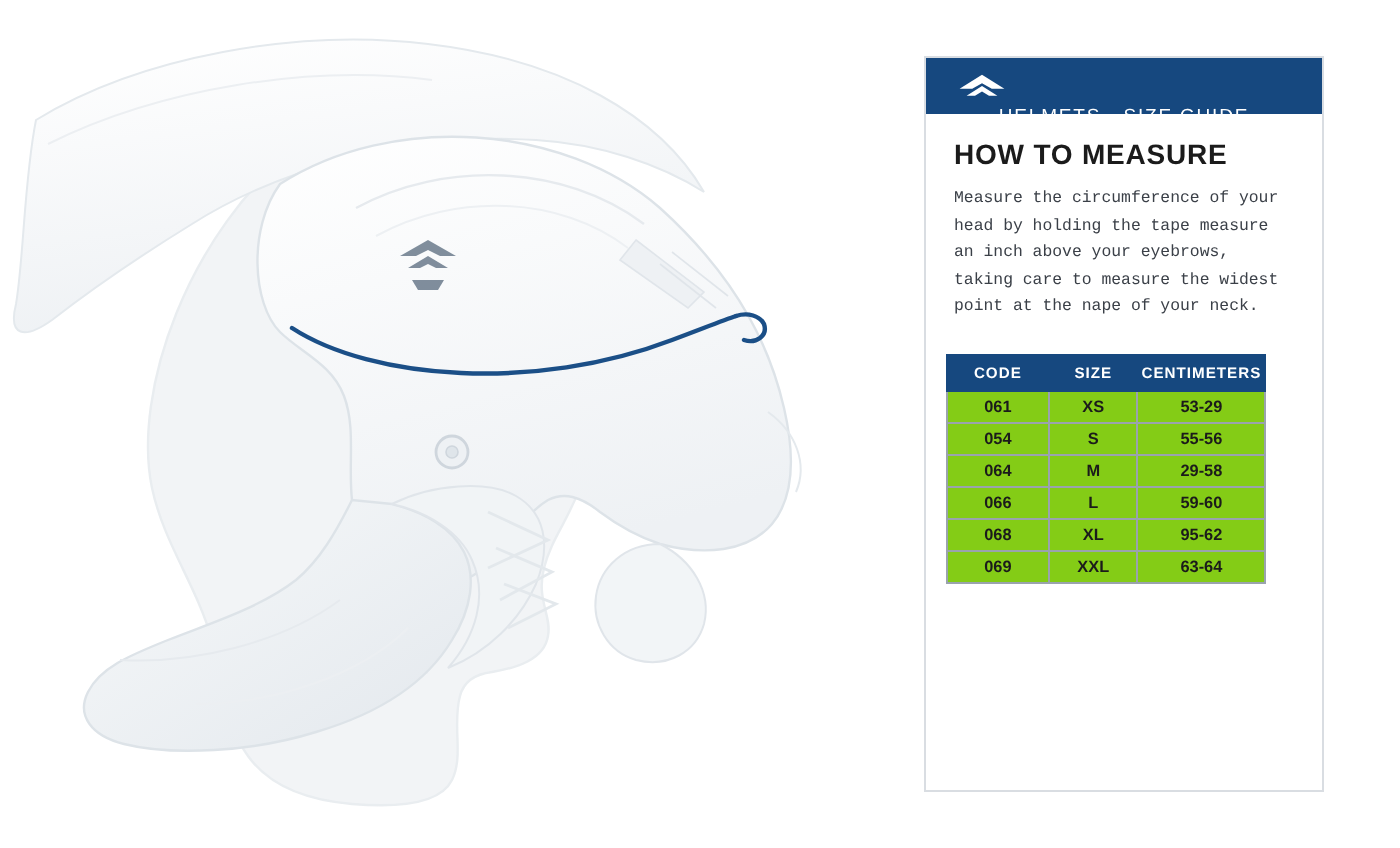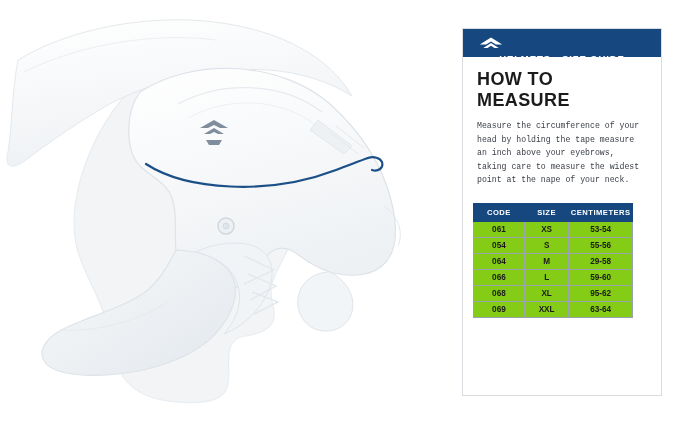--- a/index.html
+++ b/index.html
@@ -50,39 +50,39 @@
     height: 28px;
     background: #16487f;
     display: flex;
     align-items: center;
     justify-content: center;
     position: relative;
   }
   #guide-header .hdr-title {
     color: #ffffff;
     font-size: 9.5px;
-    font-weight: bold;
+    font-weight: normal;
     letter-spacing: 0.9px;
     text-align: center;
     white-space: nowrap;
     margin-top: 31px;
   }
   #guide-logo {
     position: absolute;
     left: 14px;
     top: 4px;
     width: 28px;
     height: 20px;
   }
 
   #guide-body {
     padding: 12px 14px 0 14px;
   }
   .how-title {
-    font-size: 18px;
+    font-size: 14px;
     font-weight: bold;
     color: #1b1b1b;
     letter-spacing: 0.4px;
     margin: 0 0 8px 0;
   }
   .how-text {
     font-size: 8.2px;
     line-height: 1.65;
     color: #3b4048;
     margin: 0;
@@ -236,21 +236,21 @@
           <tr>
             <th>CODE</th>
             <th>SIZE</th>
             <th>CENTIMETERS</th>
           </tr>
         </thead>
         <tbody>
           <tr>
             <td>061</td>
             <td>XS</td>
-            <td>53-54</td>
+            <td>53-29</td>
           </tr>
           <tr>
             <td>054</td>
             <td>S</td>
             <td>55-56</td>
           </tr>
           <tr>
             <td>064</td>
             <td>M</td>
             <td>29-58</td>

